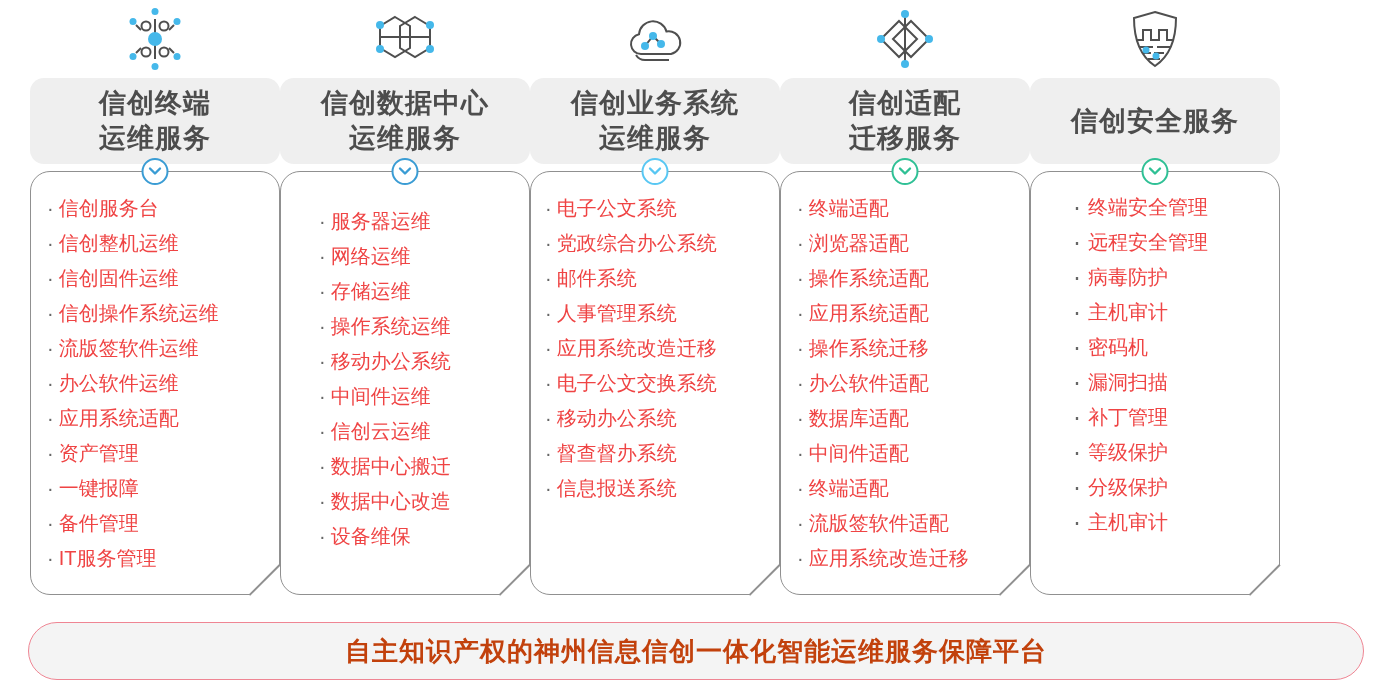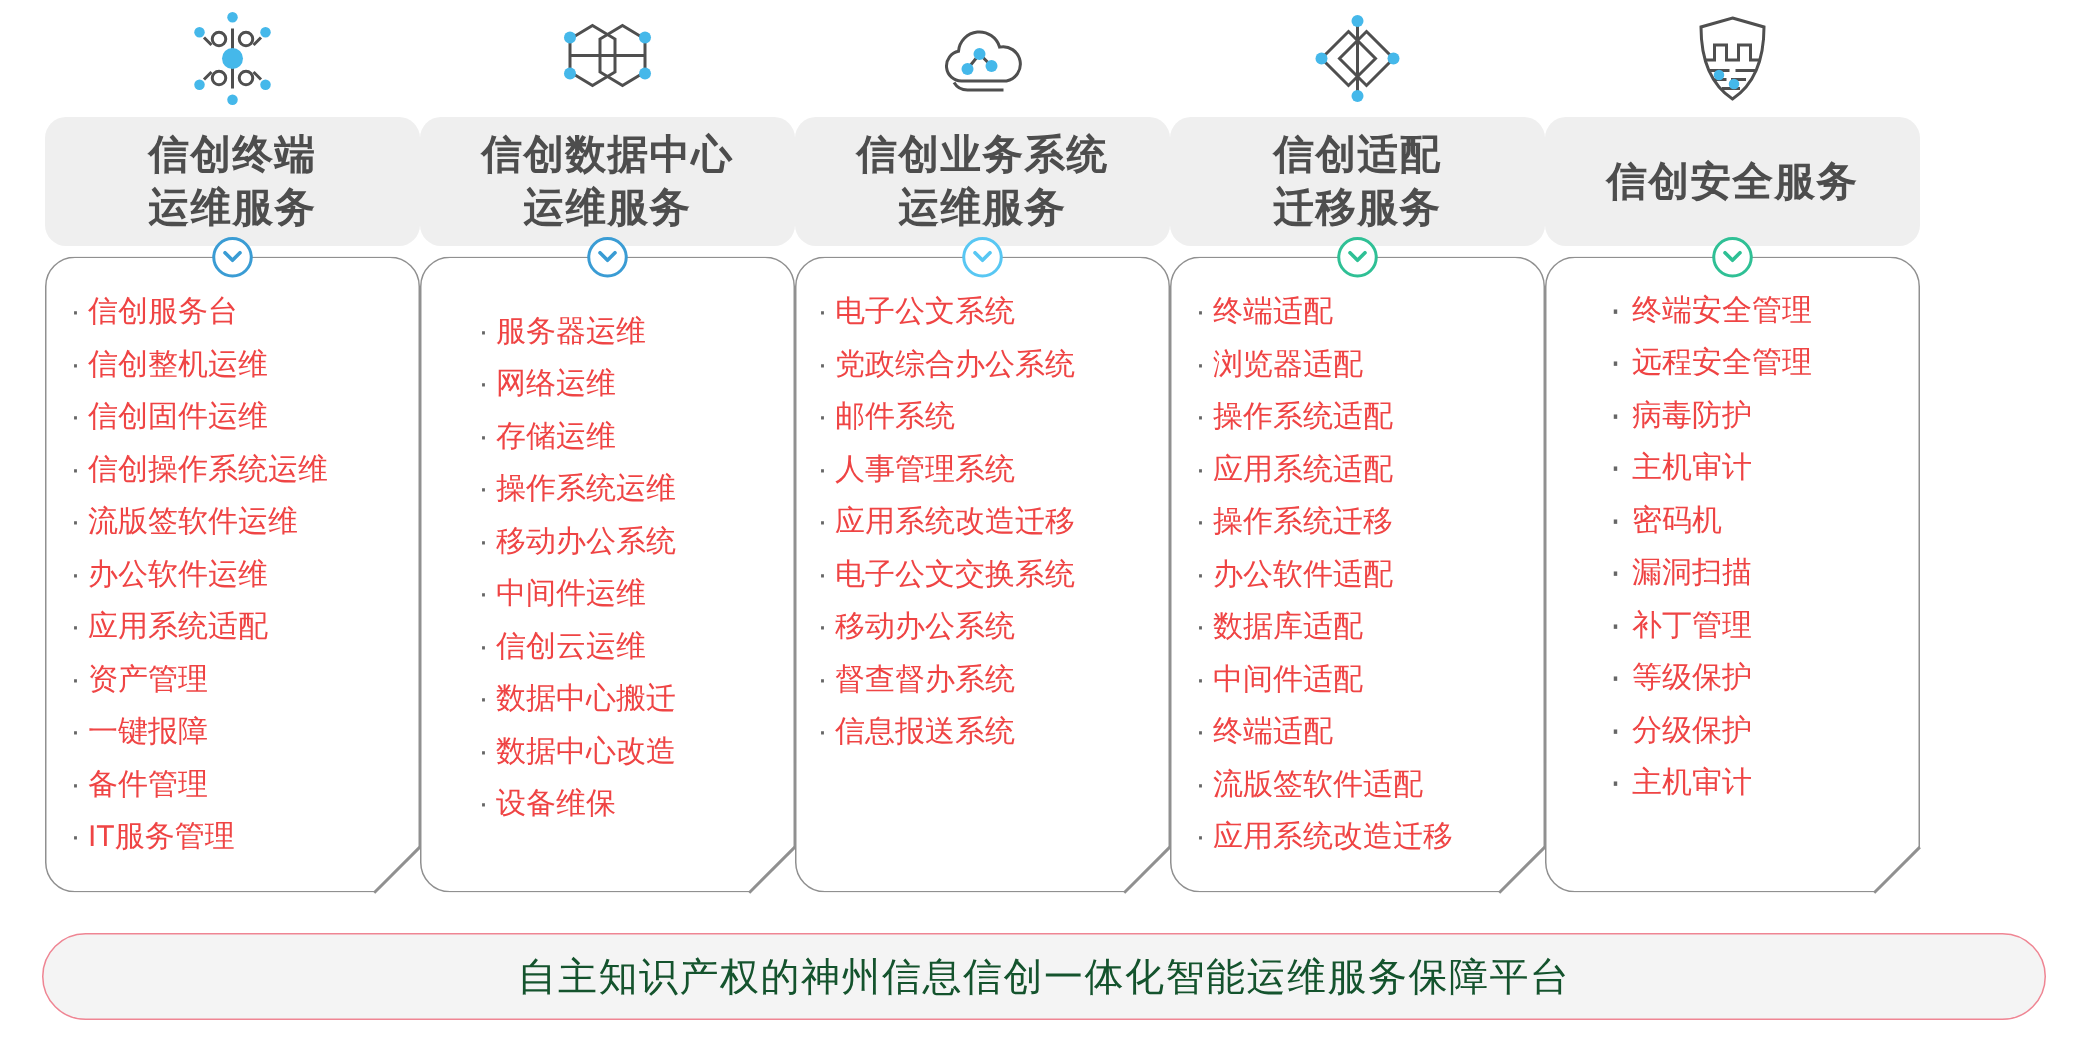--- a/index.html
+++ b/index.html
@@ -56,21 +56,21 @@
   .col-1 ul { padding-left: 26px; margin-top: 17px; }
   .col-2 ul { padding-left: 2px; }
   .col-3 ul { padding-left: 4px; }
   .col-4 ul { padding-left: 28px; font-family: Liberation Mono, monospace; }
 
   .banner {
     margin: 27px 28px 0 28px; height: 58px;
     background: #f4f4f4; border: 1px solid #ef8593; border-radius: 30px;
     display: flex; align-items: center; justify-content: center;
   }
-  .banner-text { color: #14532d; font-size: 26px; font-weight: normal; letter-spacing: 1px; }
+  .banner-text { color: #c2410c; font-size: 26px; font-weight: bold; letter-spacing: 1px; }
 </style>
 </head>
 <body>
 
 <div class="stage">
   <div class="columns" id="columns">
   <div class="column col-0">
     <div class="icon-box">
           <svg width="64" height="64" viewBox="0 0 64 64">
             <g fill="none" stroke="#4f4f4f" stroke-width="2">

